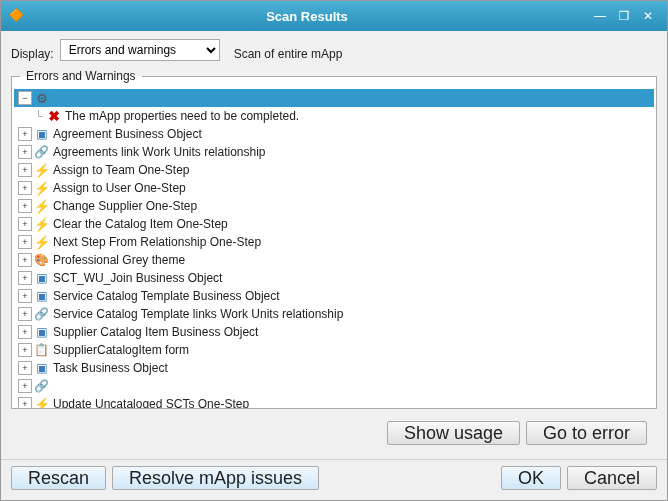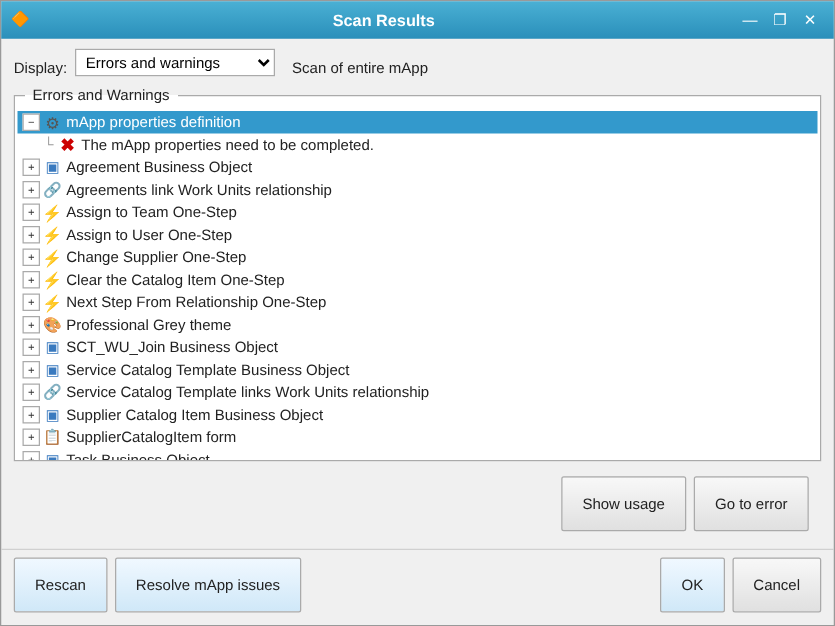--- a/index.html
+++ b/index.html
@@ -164,25 +164,25 @@
       flex-shrink: 0;
       padding: 6px 10px 10px 10px;
       display: flex;
       justify-content: space-between;
       align-items: center;
       border-top: 1px solid #d0d0d0;
     }
     .footer-left { display: flex; gap: 6px; }
     .footer-right { display: flex; gap: 6px; align-items: flex-end; }
     .btn {
-      height: 44px;
+      height: 24px;
       padding: 0 16px;
       border: 1px solid #aaa;
       background: linear-gradient(to bottom, #f8f8f8, #e0e0e0);
-      font-size: 12px;
+      font-size: 18px;
       cursor: pointer;
       color: #222;
       border-radius: 2px;
     }
     .btn:disabled { color: #aaa; cursor: default; }
     .btn-action {
       background: linear-gradient(to bottom, #f0f8ff, #d0e8f8);
     }
     .sub-item-row {
       display: flex;
@@ -231,21 +231,20 @@
     </div>
 
     <fieldset class="errors-group">
       <legend class="group-label">Errors and Warnings</legend>
 
       <div class="tree-container">
 
         <div class="tree-item selected">
           <span class="expand-btn">−</span>
           <span class="tree-icon icon-gear">⚙</span>
-          <span class="item-label">mApp properties definition</span>
         </div>
 
         <div class="sub-item-row">
           <span class="indent"></span>
           <span class="line-connector">└</span>
           <span class="tree-icon icon-x">✖</span>
           <span class="item-label">The mApp properties need to be completed.</span>
         </div>
 
         <div class="tree-item">

